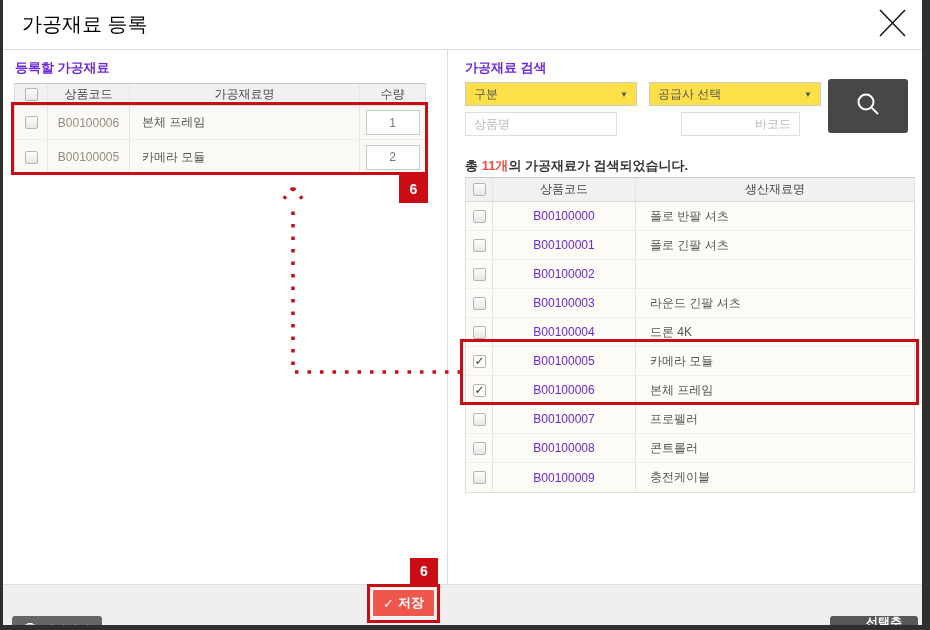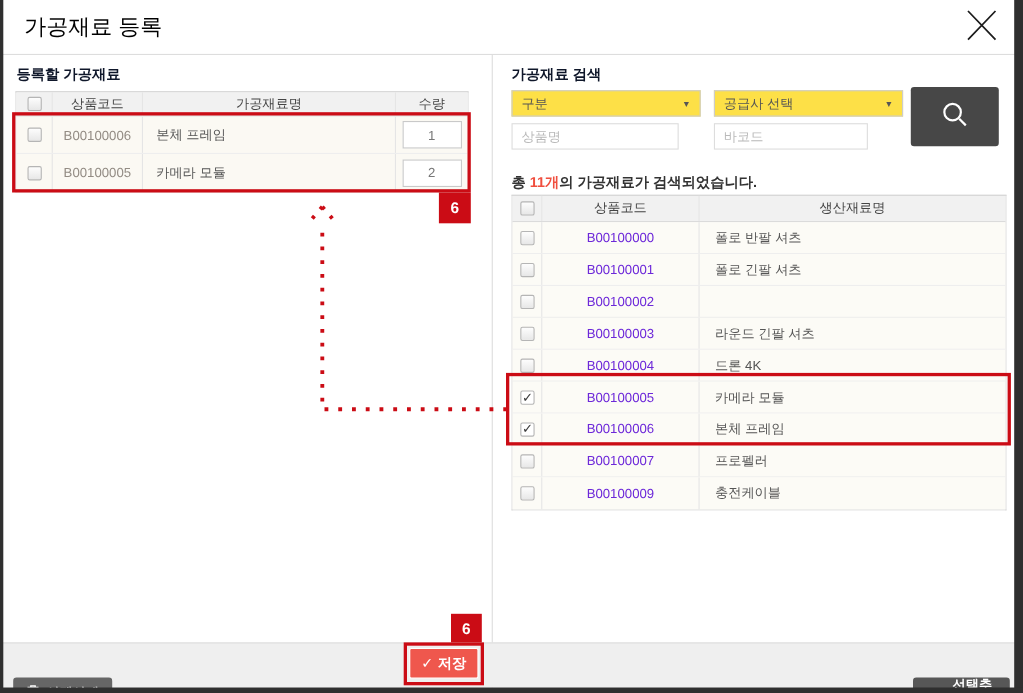--- a/index.html
+++ b/index.html
@@ -13,21 +13,21 @@
   .edge { position:absolute; background:#2f2f2f; z-index:50; }
   .edge-left   { left:0; top:0; width:3px; height:630px; }
   .edge-right  { right:0; top:0; width:8px; height:630px; }
   .edge-bottom { left:0; bottom:0; width:930px; height:5px; }
 
   .dlg-title { position:absolute; left:22px; top:11px; font-size:20px; color:#000000; }
   .close-btn { position:absolute; left:870px; top:3px; width:44px; height:44px; display:flex; align-items:center; justify-content:center; cursor:pointer; }
   .title-divider { position:absolute; left:0; top:49px; width:930px; height:1px; background:#ddd; }
   .panel-divider { position:absolute; left:447px; top:50px; width:1px; height:575px; background:#ddd; }
 
-  .section-label { position:absolute; font-size:13px; font-weight:bold; color:#0f172a; }
+  .section-label { position:absolute; font-size:13px; font-weight:bold; color:#6d28d9; }
 
   
   .ltable { position:absolute; left:14px; top:83px; width:412px; border:1px solid #ddd; border-top:1px solid #c9c9c9; font-size:12px; }
   .thead { display:flex; align-items:center; height:22px; background:#f1f1f1; color:#444; border-bottom:1px solid #d9d9d9; }
   .trow  { display:flex; align-items:center; height:34px; background:#fbf9f3; border-bottom:1px solid #eee; }
   .trow:last-child { border-bottom:none; }
   .c-cb   { width:33px; align-self:stretch; display:flex; align-items:center; justify-content:center; border-right:1px solid #e5e5e5; }
   .c-code { width:82px; text-align:center; color:#938c84; border-right:1px solid #e5e5e5; align-self:stretch; display:flex; align-items:center; justify-content:center; }
   .c-name { width:230px; padding-left:12px; color:#555; border-right:1px solid #e5e5e5; align-self:stretch; display:flex; align-items:center; }
   .c-qty  { width:65px; display:flex; align-items:center; justify-content:center; }
@@ -133,21 +133,21 @@
 
   <div class="sel" style="left:465px; top:82px;">
     <span>구분</span>
     <span class="caret">▼</span>
   </div>
   <div class="sel" style="left:649px; top:82px;gap:45px;">
     <span>공급사 선택</span>
     <span class="caret">▼</span>
   </div>
   <input class="txt-input" style="left: 465px; top: 112px; width: 152px;" placeholder="상품명">
-  <input class="txt-input" style="left: 649px; top: 112px; width: 140px;" placeholder="바코드">
+  <input class="txt-input" style="left: 681px; top: 112px; width: 119px; text-align: right;" placeholder="바코드">
 
   <div class="search-btn">
     <span>
       <svg width="26" height="26" viewBox="0 0 26 26">
           <circle cx="11" cy="11" r="7.5" stroke="#fff" stroke-width="2" fill="none"></circle>
           <path d="M17 17 L23 23" stroke="#fff" stroke-width="2"></path>
         </svg>
     </span>
   </div>
 
@@ -210,20 +210,27 @@
         </div>
       <div class="r-code">B00100006</div>
       <div class="r-name">본체 프레임</div>
     </div>
     <div class="trow">
       <div class="r-cb">
           <div class="cb"></div>
         </div>
       <div class="r-code">B00100007</div>
       <div class="r-name">프로펠러</div>
+    </div>
+    <div class="trow">
+      <div class="r-cb">
+          <div class="cb"></div>
+        </div>
+      <div class="r-code">B00100008</div>
+      <div class="r-name">콘트롤러</div>
     </div>
     <div class="trow">
       <div class="r-cb">
           <div class="cb"></div>
         </div>
       <div class="r-code">B00100009</div>
       <div class="r-name">충전케이블</div>
     </div>
   </div>
 

